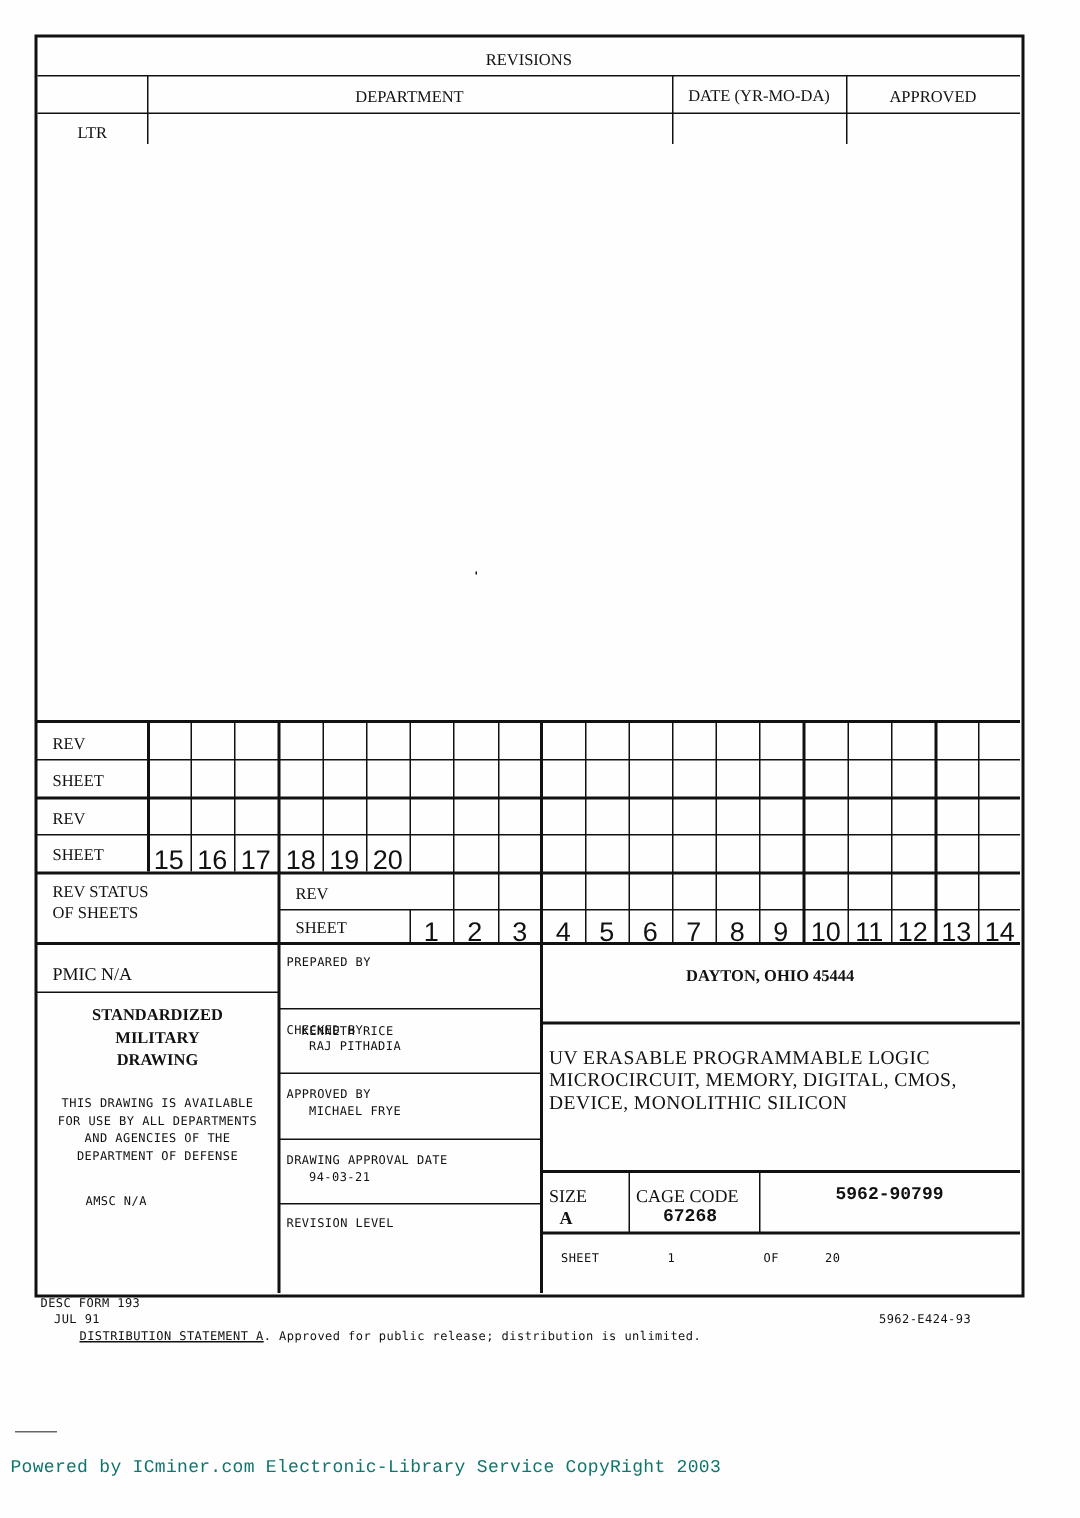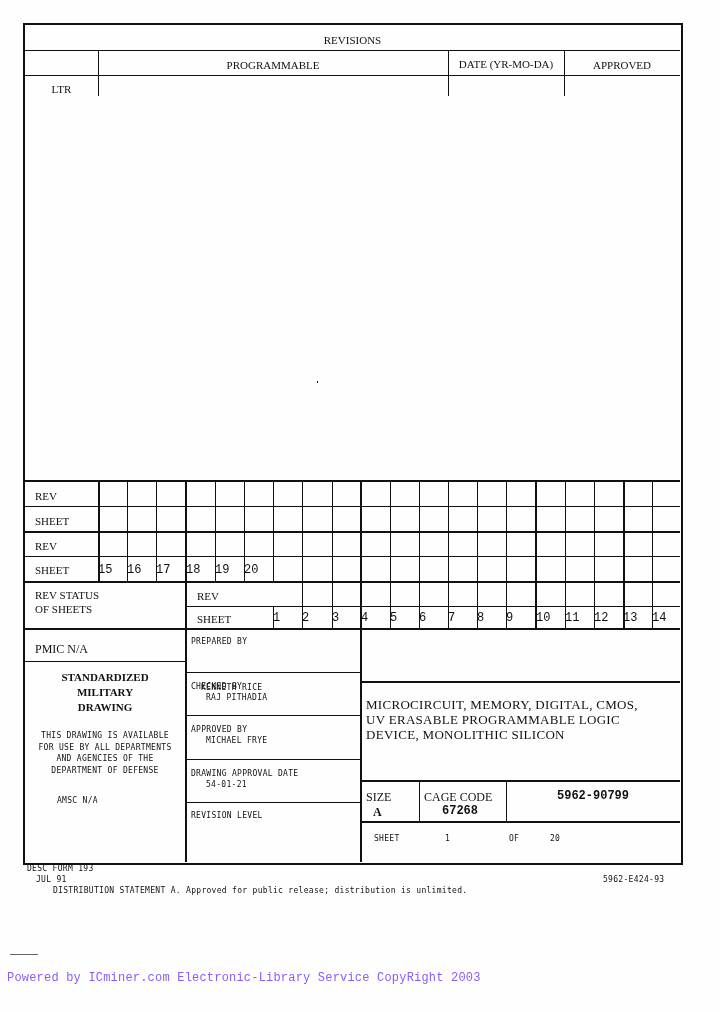--- a/index.html
+++ b/index.html
@@ -6,32 +6,32 @@
   body { width:720px; height:1012px; position:relative; overflow:hidden; font-family:"Liberation Mono", "DejaVu Sans Mono", monospace; color:#111; }
   .abs { position:absolute; }
   .hl { position:absolute; height:0; border-top:2px solid #111; }
   .hl1 { position:absolute; height:0; border-top:1px solid #111; }
   .vl { position:absolute; width:0; border-left:2px solid #111; }
   .vl1 { position:absolute; width:0; border-left:1px solid #111; }
   .serif { font-family:"Liberation Serif", "DejaVu Serif", serif; }
   .t11 { font-size:11px; }
   .t12 { font-size:12px; }
   .small { font-family:"DejaVu Sans Mono", monospace; font-size:8px; letter-spacing:0.3px; }
-  .cellnum { position:absolute; width:29px; text-align:left; font-size:12px; font-family:Liberation Mono, monospace; }
+  .cellnum { position:absolute; width:29px; text-align:center; font-size:18px; font-family:Liberation Sans, sans-serif; }
   .bold { font-weight:bold; }
 </style>
 </head>
 <body>
 
 <div class="abs" style="left:23px;top:23px;width:656px;height:838px;border:2px solid #111;"></div>
 
 <div class="abs serif t11" style="left:25px;top:34px;width:655px;text-align:center;">REVISIONS</div>
 <div class="hl1" style="left:25px;top:50px;width:655px;"></div>
 <div class="abs serif t11" style="left:25px;top:59px;width:73px;text-align:center;margin-top:24px;">LTR</div>
-<div class="abs serif t11" style="left:98px;top:59px;width:350px;text-align:center;">PROGRAMMABLE</div>
+<div class="abs serif t11" style="left:98px;top:59px;width:350px;text-align:center;">DEPARTMENT</div>
 <div class="abs serif t11" style="left:448px;top:58px;width:116px;text-align:center;">DATE (YR-MO-DA)</div>
 <div class="abs serif t11" style="left:564px;top:59px;width:116px;text-align:center;">APPROVED</div>
 <div class="hl1" style="left:25px;top:75px;width:655px;"></div>
 <div class="vl1" style="left:98px;top:50px;height:46px;"></div>
 <div class="vl1" style="left:448px;top:50px;height:46px;"></div>
 <div class="vl1" style="left:564px;top:50px;height:46px;"></div>
 <div class="abs" style="left:317px;top:381px;width:1px;height:2px;background:#111;"></div>
 
 <div class="hl" style="left:24px;top:480px;width:656px;"></div>
 <div class="hl1" style="left:24px;top:506px;width:656px;"></div>
@@ -118,48 +118,49 @@
 <div class="abs small" style="left:191px;top:637px;">PREPARED BY</div>
 <div class="abs small" style="left:201px;top:683px;">KENNETH RICE</div>
 <div class="hl1" style="left:186px;top:672px;width:174px;"></div>
 <div class="abs small" style="left:191px;top:682px;">CHECKED BY</div>
 <div class="abs small" style="left:206px;top:693px;">RAJ PITHADIA</div>
 <div class="hl1" style="left:186px;top:715px;width:174px;"></div>
 <div class="abs small" style="left:191px;top:725px;">APPROVED BY</div>
 <div class="abs small" style="left:206px;top:736px;">MICHAEL FRYE</div>
 <div class="hl1" style="left:186px;top:759px;width:174px;"></div>
 <div class="abs small" style="left:191px;top:769px;">DRAWING APPROVAL DATE</div>
-<div class="abs small" style="left:206px;top:780px;">54-01-21</div>
+<div class="abs small" style="left:206px;top:780px;">94-03-21</div>
 <div class="hl1" style="left:186px;top:802px;width:174px;"></div>
 <div class="abs small" style="left:191px;top:811px;">REVISION LEVEL</div>
 <div class="abs small" style="left:206px;top:823px;"></div>
 
 <div class="abs serif bold" style="left:361px;top:645px;width:305px;text-align:center;font-size:11px;line-height:13px;">
+  <div>DAYTON, OHIO  45444</div>
 </div>
 <div class="hl" style="left:361px;top:681px;width:319px;"></div>
 <div class="abs serif" style="left:366px;top:697px;font-size:13px;line-height:15px;letter-spacing:0.3px;">
+  <div>UV ERASABLE PROGRAMMABLE LOGIC</div>
   <div>MICROCIRCUIT, MEMORY, DIGITAL, CMOS,</div>
-  <div>UV ERASABLE PROGRAMMABLE LOGIC</div>
   <div>DEVICE, MONOLITHIC SILICON</div>
 </div>
 <div class="hl" style="left:361px;top:780px;width:319px;"></div>
 <div class="vl1" style="left:419px;top:780px;height:42px;"></div>
 <div class="vl1" style="left:506px;top:780px;height:42px;"></div>
 <div class="abs serif t12" style="left:366px;top:790px;">SIZE</div>
 <div class="abs serif t12 bold" style="left:373px;top:805px;">A</div>
 <div class="abs serif t12" style="left:424px;top:790px;">CAGE CODE</div>
 <div class="abs t12 bold" style="left:442px;top:804px;">67268</div>
 <div class="abs t12 bold" style="left:506px;top:789px;width:174px;text-align:center;">5962-90799</div>
 <div class="hl" style="left:361px;top:821px;width:319px;"></div>
 <div class="abs small" style="left:374px;top:834px;">SHEET</div>
 <div class="abs small" style="left:445px;top:834px;">1</div>
 <div class="abs small" style="left:509px;top:834px;">OF</div>
 <div class="abs small" style="left:550px;top:834px;">20</div>
 
 <div class="abs small" style="left:27px;top:864px;">DESC FORM 193</div>
 <div class="abs small" style="left:36px;top:875px;">JUL 91</div>
-<div class="abs small" style="left:603px;top:875px;">5962-E424-93</div>
+<div class="abs small" style="left:586px;top:875px;">5962-E424-93</div>
 <div class="abs small" style="left:53px;top:886px;">
-  <span style="">DISTRIBUTION STATEMENT A</span><span>. Approved for public release; distribution is unlimited.</span>
+  <span style="text-decoration:underline;">DISTRIBUTION STATEMENT A</span><span>. Approved for public release; distribution is unlimited.</span>
 </div>
 
 <div class="abs" style="left:10px;top:954px;width:28px;height:1px;background:#666;"></div>
-<div class="abs" style="left:7px;top:971px;font-family:'Liberation Mono', monospace;font-size:12px;color:#8b5cf6;letter-spacing:0.2px;">Powered by ICminer.com Electronic-Library Service CopyRight 2003</div>
+<div class="abs" style="left:7px;top:971px;font-family:'Liberation Mono', monospace;font-size:12px;color:#0f766e;letter-spacing:0.2px;">Powered by ICminer.com Electronic-Library Service CopyRight 2003</div>
 
 </body></html>

